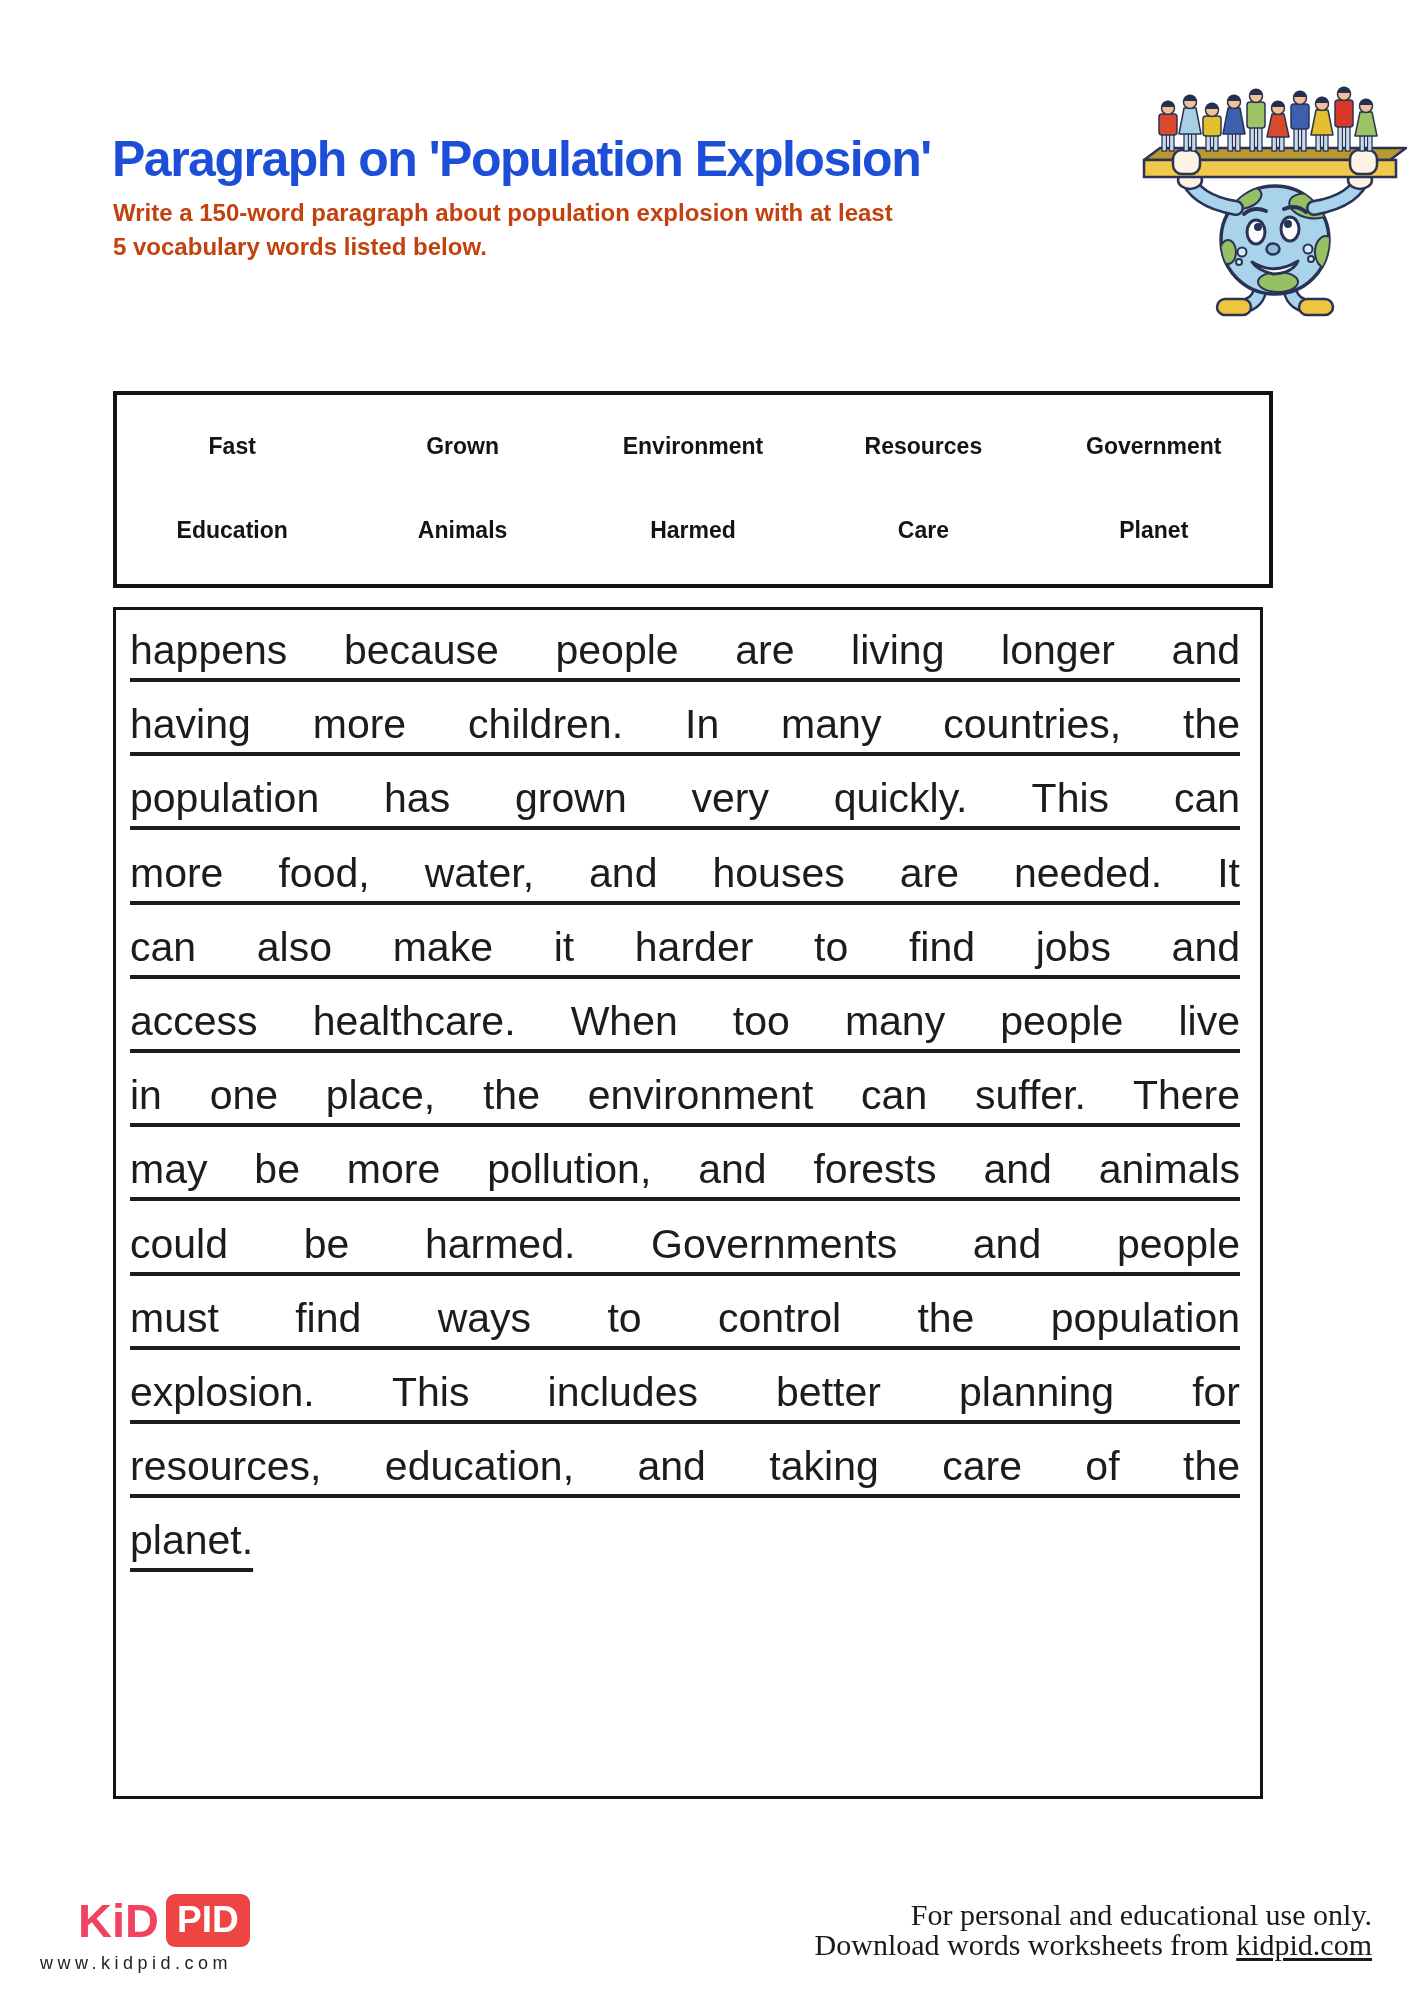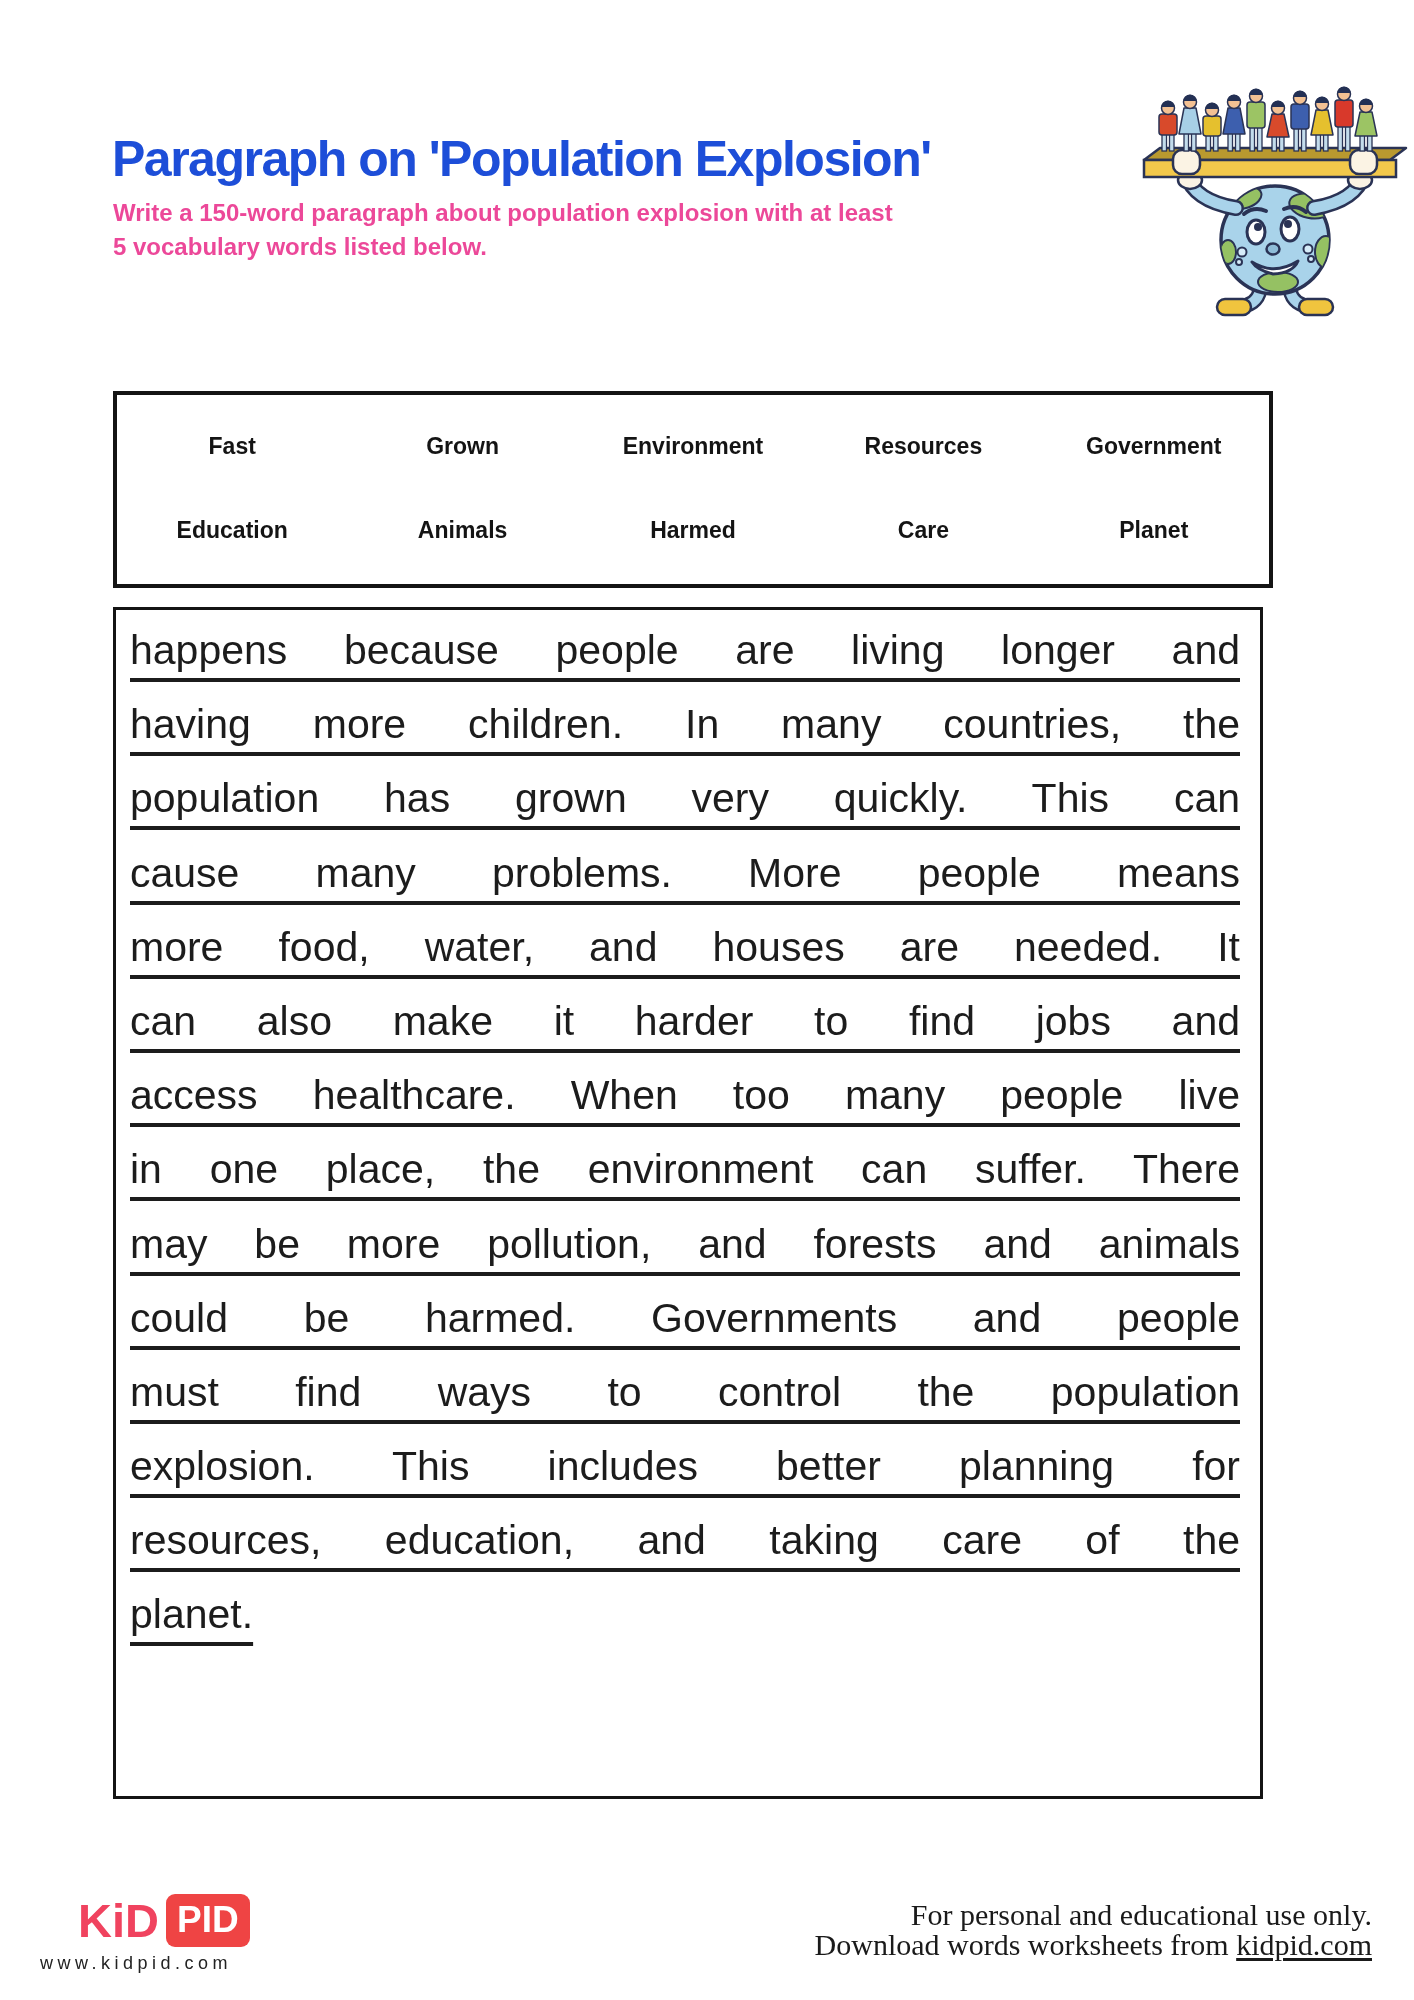--- a/index.html
+++ b/index.html
@@ -2,21 +2,21 @@
 <html><head>
 <meta charset="utf-8">
 <style>
   html,body{margin:0;padding:0;background:#fff;}
   .page{position:relative;width:1414px;height:2000px;background:#ffffff;
         font-family:"Liberation Sans",sans-serif;overflow:hidden;}
 
   .title{position:absolute;left:112px;top:130px;font-size:50px;font-weight:bold;
          letter-spacing:-1.5px;white-space:nowrap;}
   .instructions{position:absolute;left:113px;top:196px;font-size:24px;font-weight:bold;
-         color:#ec4899;line-height:34px;}
+         color:#c2410c;line-height:34px;}
 
   .vocab-box{position:absolute;left:113px;top:391px;width:1160px;height:197px;
          border:4px solid #141414;box-sizing:border-box;display:grid;
          grid-template-columns:repeat(5,1fr);grid-template-rows:1fr 1fr;
          align-items:center;justify-items:center;padding:10px 0 12px 0;
          font-size:23px;font-weight:bold;color:#141414;}
 
   .para-box{position:absolute;left:113px;top:607px;width:1150px;height:1192px;
          border:3px solid #141414;box-sizing:border-box;padding:3px 20px 0 14px;}
   .pline{height:74.2px;line-height:74.2px;font-size:41px;color:#1c1c1c;
@@ -173,21 +173,20 @@
     <span>Animals</span>
     <span>Harmed</span>
     <span>Care</span>
     <span>Planet</span>
   </div>
 
   <div class="para-box">
     <div class="pline"><span>happens because people are living longer and</span></div>
     <div class="pline"><span>having more children. In many countries, the</span></div>
     <div class="pline"><span>population has grown very quickly. This can</span></div>
-    <div class="pline"><span>cause many problems. More people means</span></div>
     <div class="pline"><span>more food, water, and houses are needed. It</span></div>
     <div class="pline"><span>can also make it harder to find jobs and</span></div>
     <div class="pline"><span>access healthcare. When too many people live</span></div>
     <div class="pline"><span>in one place, the environment can suffer. There</span></div>
     <div class="pline"><span>may be more pollution, and forests and animals</span></div>
     <div class="pline"><span>could be harmed. Governments and people</span></div>
     <div class="pline"><span>must find ways to control the population</span></div>
     <div class="pline"><span>explosion. This includes better planning for</span></div>
     <div class="pline"><span>resources, education, and taking care of the</span></div>
     <div class="pline last"><span>planet.</span></div>

